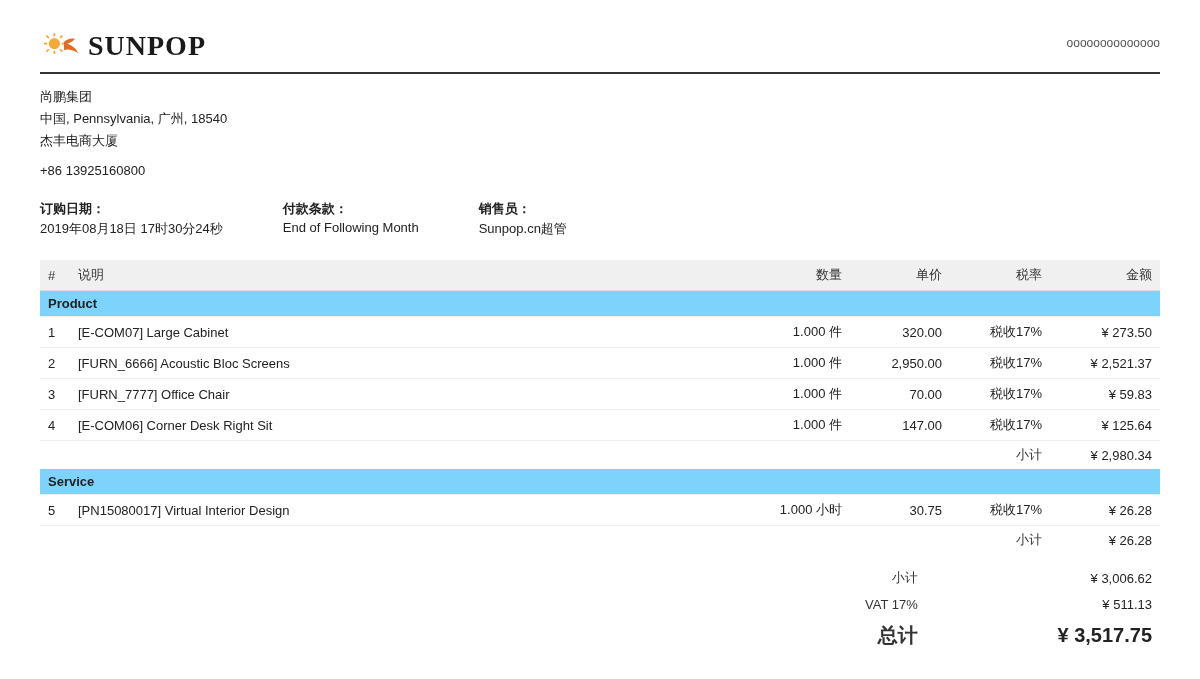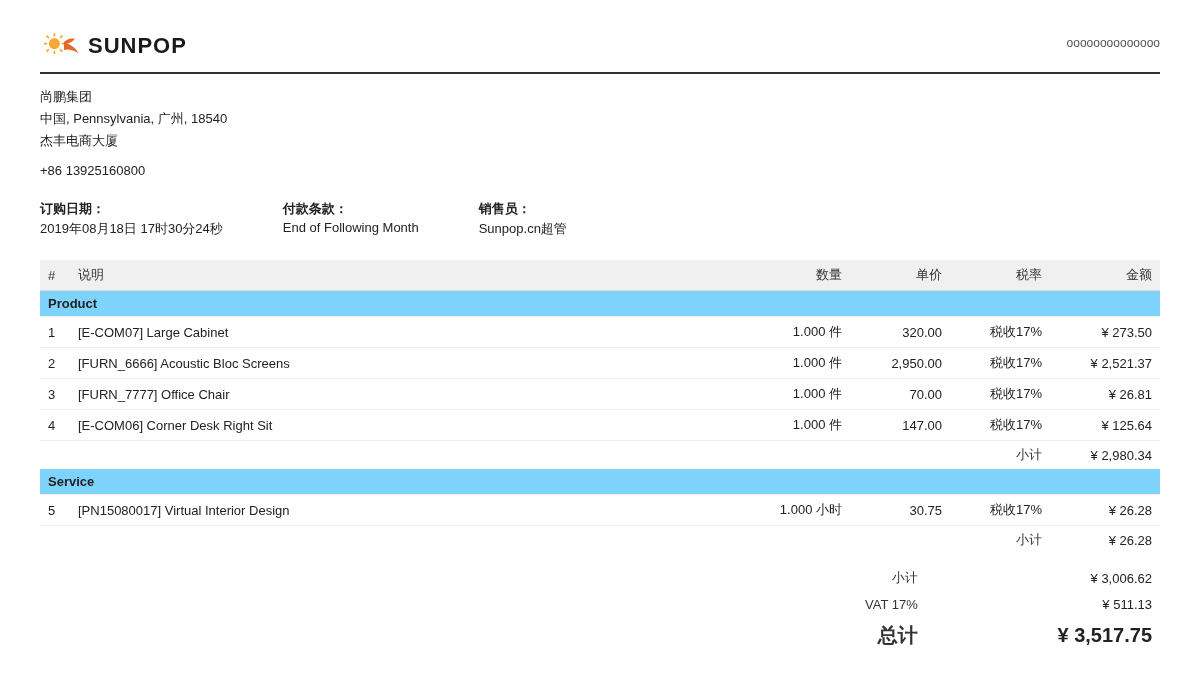--- a/index.html
+++ b/index.html
@@ -24,24 +24,25 @@
     .logo {
       display: flex;
       align-items: center;
       gap: 8px;
     }
     .logo-icon {
       width: 40px;
       height: 32px;
     }
     .logo-text {
-      font-size: 22px;
+      font-size: 28px;
       font-weight: bold;
       color: #1a1a1a;
       letter-spacing: 1px;
+      font-family: Liberation Serif, serif;
     }
     .header-right {
       font-size: 12px;
       color: #555;
       text-align: right;
       padding-top: 6px;
     }
 
     
     .company-info {
@@ -227,21 +228,21 @@
       <td class="right">2,950.00</td>
       <td class="right">税收17%</td>
       <td class="right">¥ 2,521.37</td>
     </tr>
     <tr class="product-row">
       <td>3</td>
       <td>[FURN_7777] Office Chair</td>
       <td class="right">1.000 件</td>
       <td class="right">70.00</td>
       <td class="right">税收17%</td>
-      <td class="right">¥ 26.81</td>
+      <td class="right">¥ 59.83</td>
     </tr>
     <tr class="product-row">
       <td>4</td>
       <td>[E-COM06] Corner Desk Right Sit</td>
       <td class="right">1.000 件</td>
       <td class="right">147.00</td>
       <td class="right">税收17%</td>
       <td class="right">¥ 125.64</td>
     </tr>
 

